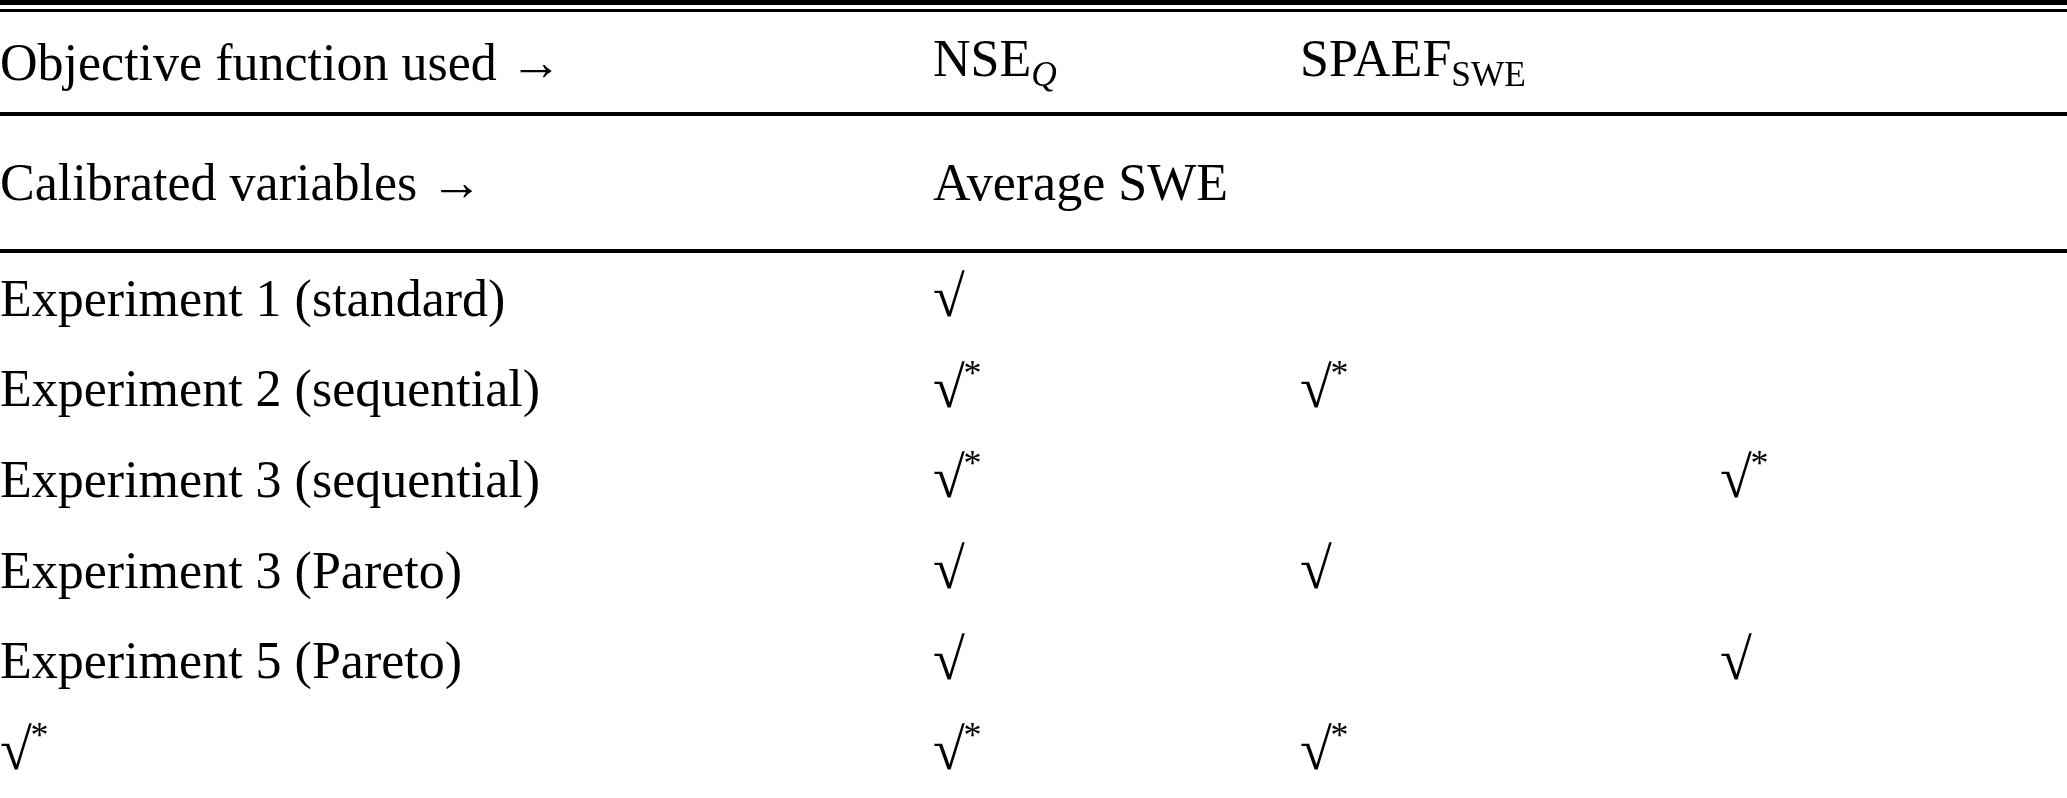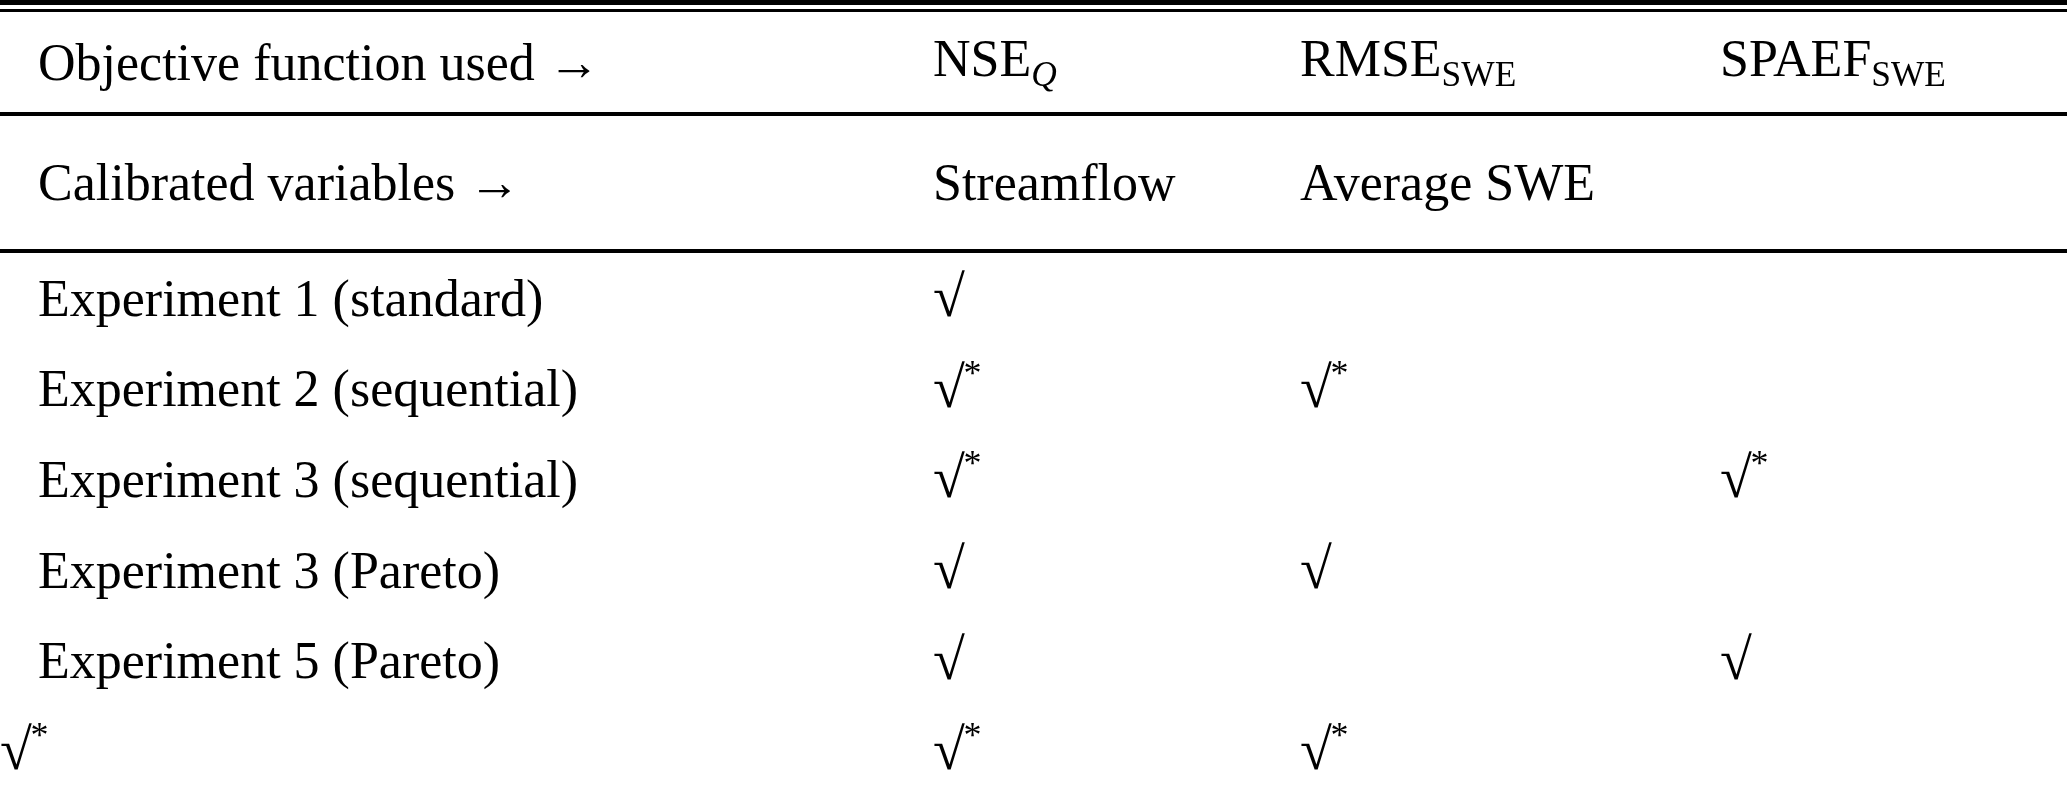--- a/index.html
+++ b/index.html
@@ -38,21 +38,21 @@
 
   .body {
     height: 634px;
     display: flex;
     flex-direction: column;
     flex: 0 0 auto;
   }
   .body .row { flex: 1 1 auto; }
 
   .cell { white-space: nowrap; }
-  .label-cell { padding-left: 38px; }
+  .label-cell { }
 
   .sub {
     font-size: 68%;
     vertical-align: -0.28em;
     letter-spacing: 0;
   }
   .sub-italic { font-style: italic; }
 
   .check {
     font-size: 58px;
@@ -69,29 +69,27 @@
 <body>
 
 <div class="table-wrap">
   <div class="rule thick"></div>
   <div class="gap"></div>
   <div class="rule thin"></div>
 
   <div class="row header1">
     <div class="cell label-cell">Objective function used →</div>
     <div class="cell"><span>NSE</span><span class="sub sub-italic">Q</span></div>
-    <div class="cell"><span>RMSE</span><span class="sub">SWE</span></div>
     <div class="cell"><span>SPAEF</span><span class="sub">SWE</span></div>
   </div>
 
   <div class="rule mid"></div>
 
   <div class="row header2">
     <div class="cell label-cell">Calibrated variables →</div>
-    <div class="cell">Streamflow</div>
     <div class="cell">Average SWE</div>
   </div>
 
   <div class="rule mid"></div>
 
   <div class="body">
 
     <div class="row">
       <div class="cell label-cell">Experiment 1 (standard)</div>
       <div class="cell"><span class="check">√</span><span class="star"></span></div>

